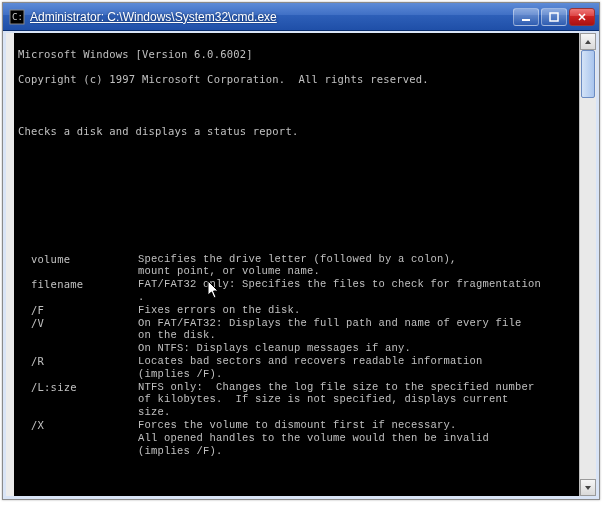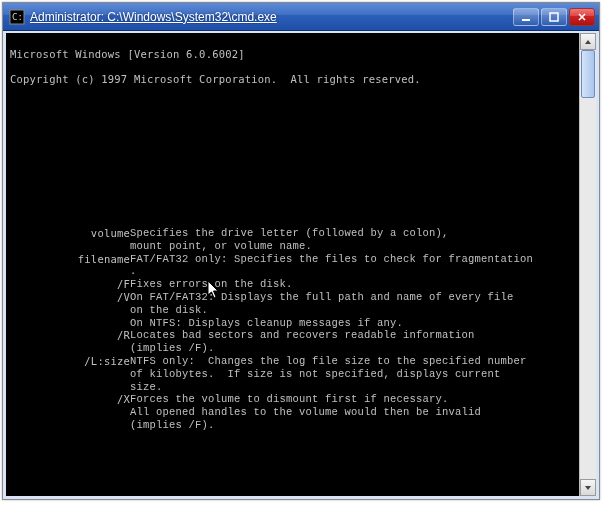--- a/index.html
+++ b/index.html
@@ -61,35 +61,36 @@
     background: linear-gradient(to bottom, #e77 0%, #d44 45%, #c22 46%, #a11 100%);
     border-color: #933;
   }
   .win-btn svg { display: block; }
   .inner-frame {
     flex: 1;
     border: 3px solid #d9e4f6;
     border-top: 2px solid #d9e4f6;
     display: flex;
     min-height: 0;
+    padding-left: 8px;
   }
   .console {
     flex: 1;
     background: #000;
     color: #c0c0c0;
     font-size: 10.5px;
     line-height: 12.8px;
     padding: 2px 0 2px 4px;
     white-space: pre;
     overflow: hidden;
     position: relative;
     letter-spacing: 0.2px;
   }
   .console .row { display:block; }
-  .flag-col { display:inline-block; width: 120px; vertical-align: top; text-align: right; }
+  .flag-col { display:inline-block; width: 120px; vertical-align: top; }
   .desc-col { display:inline-block; width: 460px; vertical-align: top; white-space: pre-wrap; font-family: Liberation Mono, monospace; }
   @keyframes blink { 50% { opacity: 0; } }
   .scrollbar {
     width: 17px;
     background: #ececec;
     border-left: 1px solid #bfbfbf;
     display: flex; flex-direction: column;
   }
   .sb-btn {
     height: 17px;
@@ -143,20 +144,21 @@
           </svg>
       </div>
     </div>
   </div>
 
   <div class="inner-frame">
     <div class="console">
 <span class="row">Microsoft Windows [Version 6.0.6002]</span>
 <span class="row">Copyright (c) 1997 Microsoft Corporation.  All rights reserved.</span>
 <span class="row"> </span>
+<span class="row">Checks a disk and displays a status report.</span>
 <span class="row"> </span>
 <span class="row"> </span>
 <span class="row"> </span>
 <span class="row"> </span>
 <div id="params-block"><span class="row"><span class="flag-col">  volume</span><span class="desc-col">Specifies the drive letter (followed by a colon),</span></span><span class="row"><span class="flag-col"></span><span class="desc-col">mount point, or volume name.</span></span><span class="row"><span class="flag-col">  filename</span><span class="desc-col">FAT/FAT32 only: Specifies the files to check for fragmentation</span></span><span class="row"><span class="flag-col"></span><span class="desc-col">.</span></span><span class="row"><span class="flag-col">  /F</span><span class="desc-col">Fixes errors on the disk.</span></span><span class="row"><span class="flag-col">  /V</span><span class="desc-col">On FAT/FAT32: Displays the full path and name of every file</span></span><span class="row"><span class="flag-col"></span><span class="desc-col">on the disk.</span></span><span class="row"><span class="flag-col"></span><span class="desc-col">On NTFS: Displays cleanup messages if any.</span></span><span class="row"><span class="flag-col">  /R</span><span class="desc-col">Locates bad sectors and recovers readable information</span></span><span class="row"><span class="flag-col"></span><span class="desc-col">(implies /F).</span></span><span class="row"><span class="flag-col">  /L:size</span><span class="desc-col">NTFS only:  Changes the log file size to the specified number</span></span><span class="row"><span class="flag-col"></span><span class="desc-col">of kilobytes.  If size is not specified, displays current</span></span><span class="row"><span class="flag-col"></span><span class="desc-col">size.</span></span><span class="row"><span class="flag-col">  /X</span><span class="desc-col">Forces the volume to dismount first if necessary.</span></span><span class="row"><span class="flag-col"></span><span class="desc-col">All opened handles to the volume would then be invalid</span></span><span class="row"><span class="flag-col"></span><span class="desc-col">(implies /F).</span></span></div>
 
 
 
 
     </div>

